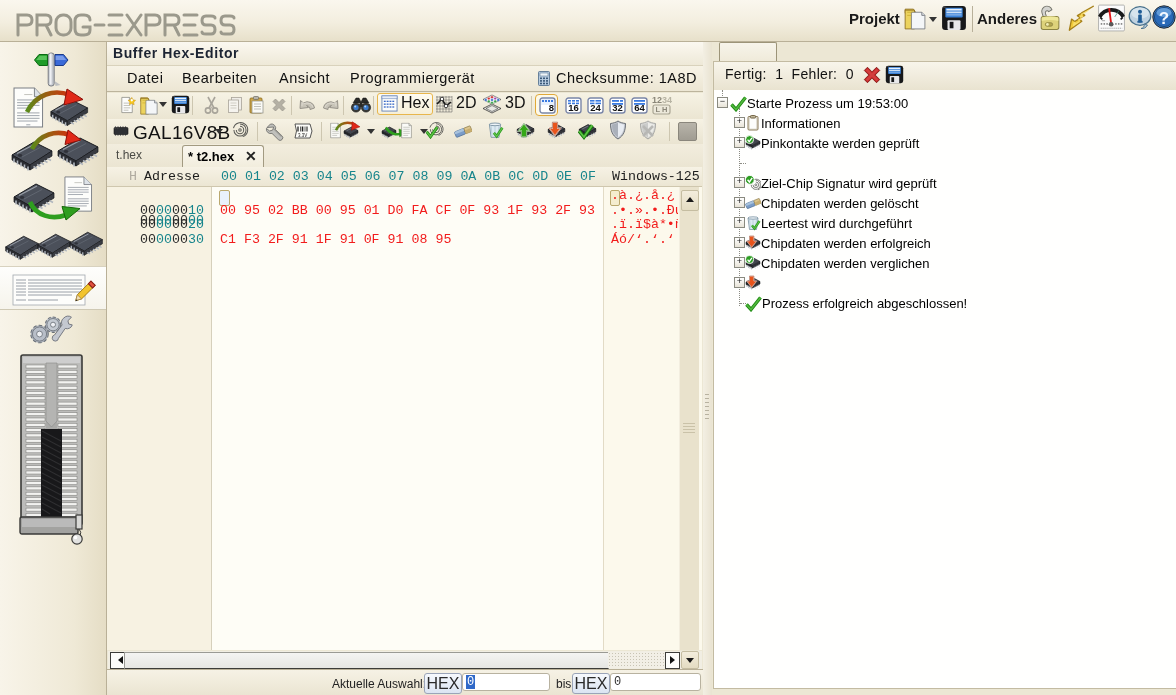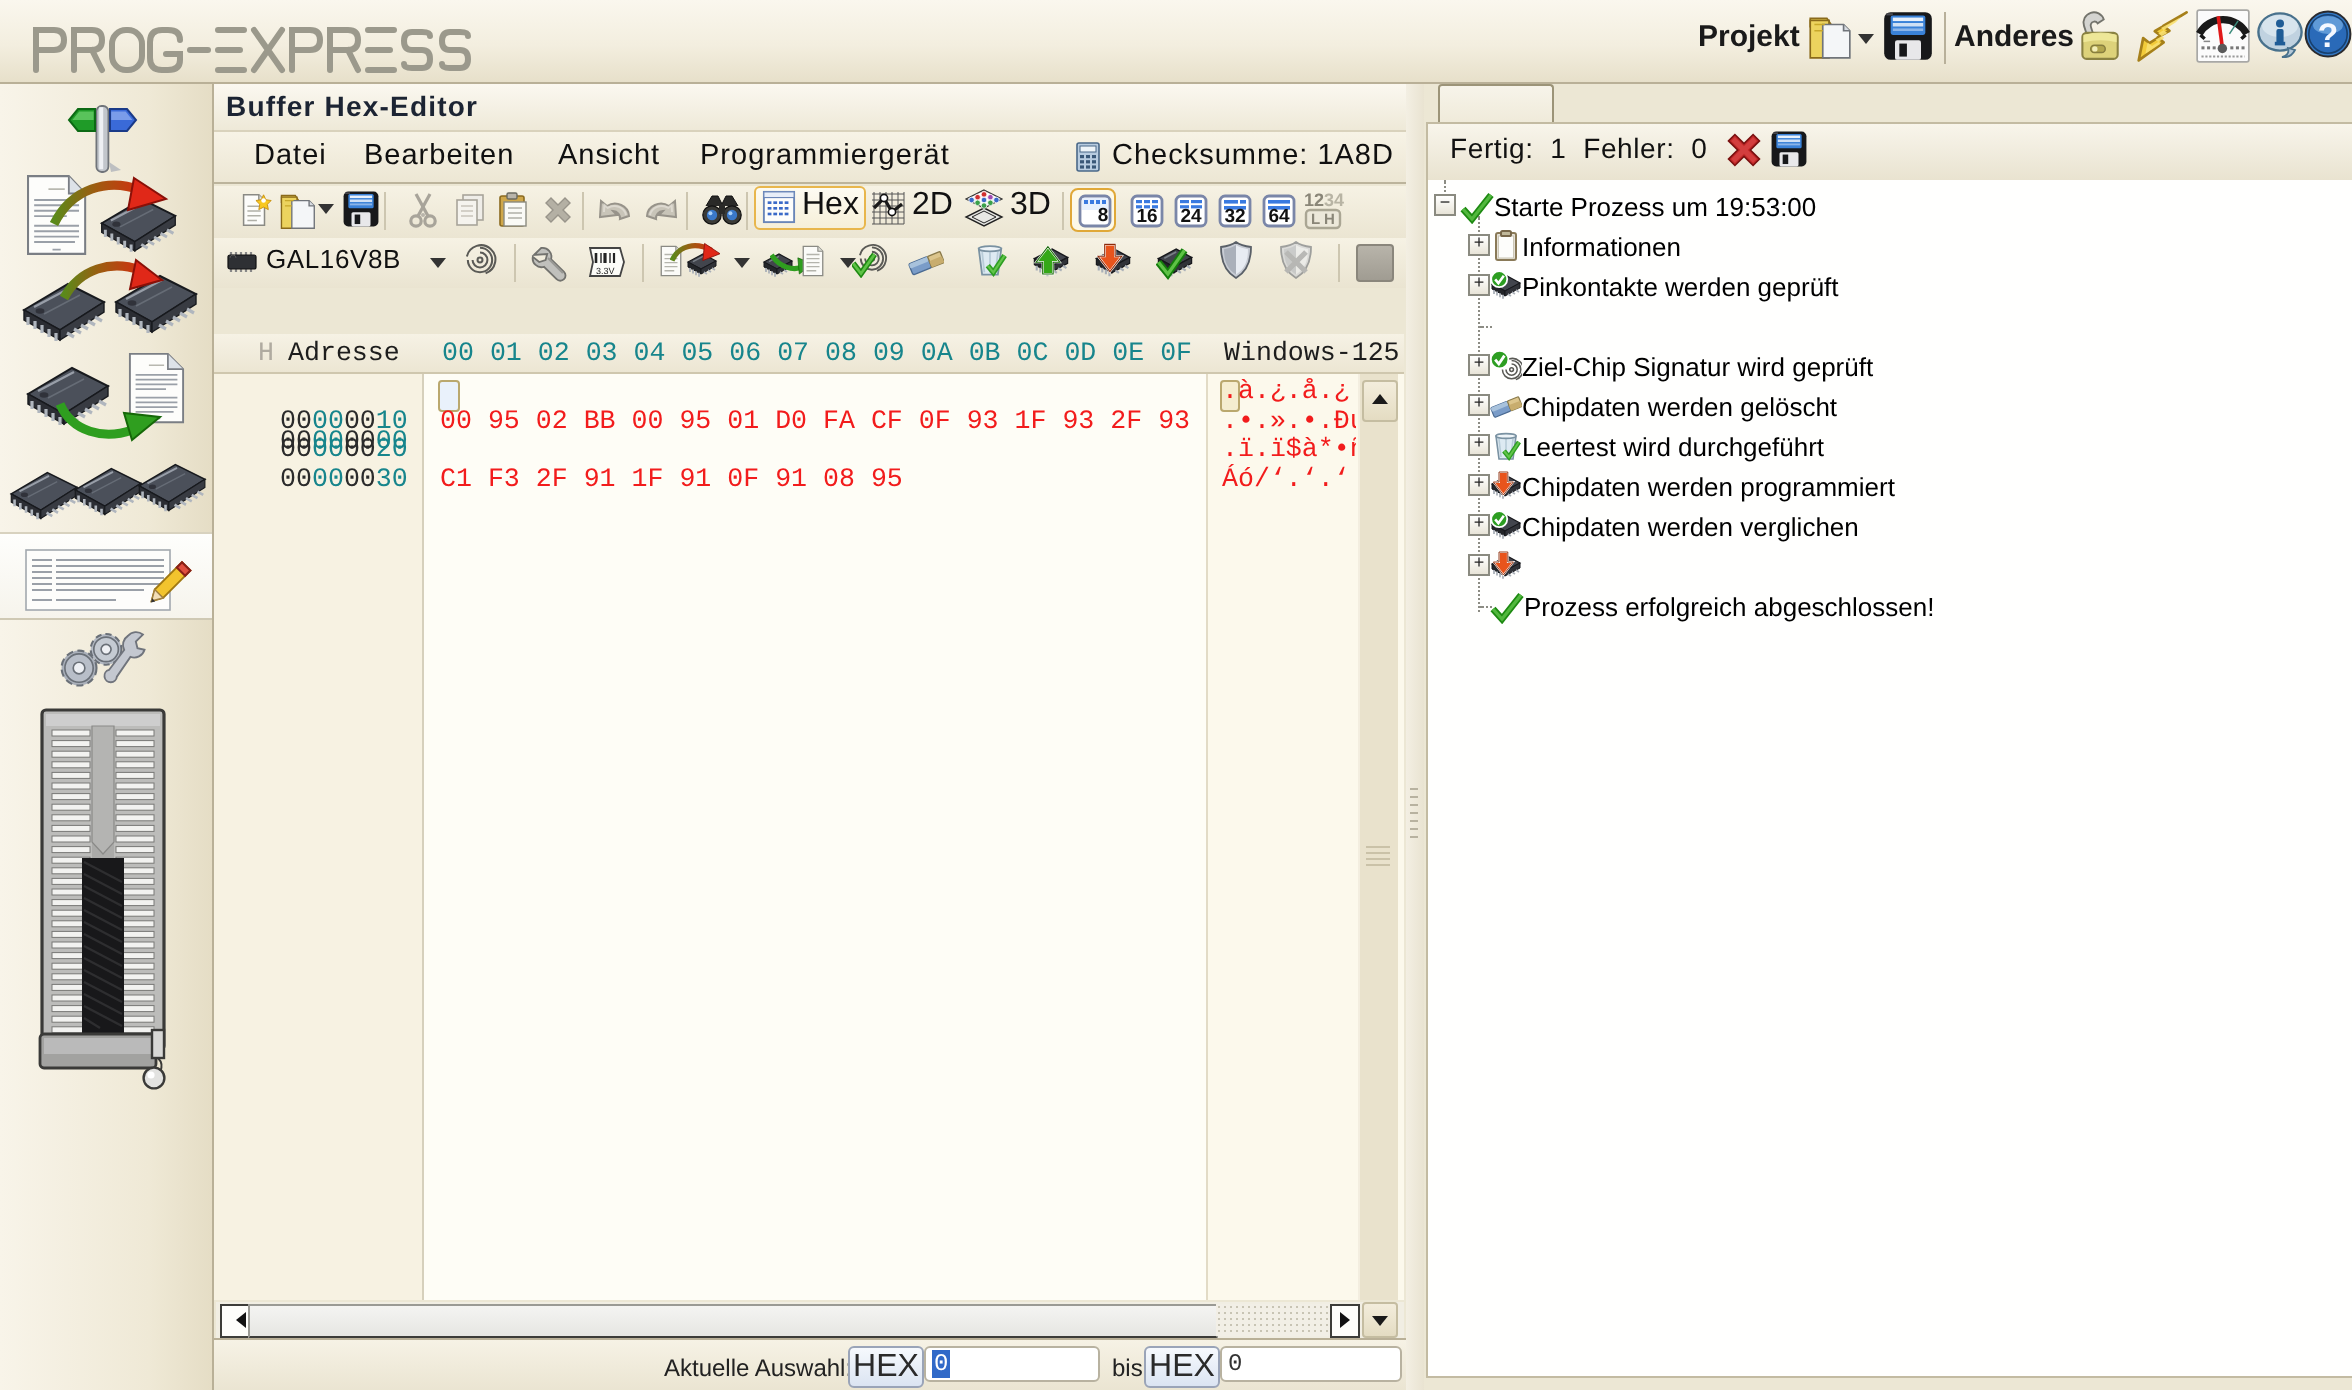--- a/index.html
+++ b/index.html
@@ -359,21 +359,21 @@
     <svg class="abs" style="left:545px;top:2px" width="20" height="20">
         <text x="0" y="8" font-family="Liberation Sans" font-weight="bold" font-size="9" fill="#8a8678">12<tspan fill="#b8b4a4">34</tspan></text>
         <rect x="1" y="10" width="17" height="9" rx="2" fill="#ece8da" stroke="#aaa694" stroke-width="1.2"></rect>
         <text x="3.5" y="17" font-family="Liberation Sans" font-weight="bold" font-size="7.5" fill="#8a8678">L H</text>
       </svg>
   </div>
   <div class="abs" id="toolbar2">
     <svg class="abs" style="left:5px;top:3px" width="18" height="18">
         <use href="#t-chipflat"></use>
       </svg>
-    <span class="abs" style="left:26px;top:3px;font-size:13px;letter-spacing:.3px;color:#111;">GAL16V8B</span>
+    <span class="abs" style="left:26px;top:3px;font-size:19px;letter-spacing:.3px;color:#111;">GAL16V8B</span>
     <div class="abs" style="left:108px;top:10px;width:0;height:0;border:4px solid transparent;border-top:5px solid #333;"></div>
     <svg class="abs" style="left:124px;top:2px" width="18" height="18" viewBox="0 0 16 16">
         <use href="#i-fp"></use>
       </svg>
     <div class="sep1" style="left:150px;"></div>
     <svg class="abs" style="left:158px;top:2px" width="20" height="20">
         <use href="#t-wrench"></use>
       </svg>
     <svg class="abs" style="left:186px;top:2px" width="20" height="20">
         <use href="#t-barcode"></use>
@@ -427,20 +427,27 @@
       </svg>
     <svg class="abs" style="left:502px;top:1px" width="18" height="20">
         <use href="#i-shield"></use>
       </svg>
     <svg class="abs" style="left:532px;top:1px" width="18" height="20" opacity=".55">
         <use href="#i-shield"></use>
         <path d="M4 6 L14 16 M14 6 L4 16" stroke="#8a8e96" stroke-width="2.6"></path>
       </svg>
     <div class="sep1" style="left:562px;"></div>
     <div class="abs" style="left:571px;top:3px;width:17px;height:17px;background:linear-gradient(#b8b4aa,#a09c92);border:1px solid #8a867c;border-radius:2px;"></div>
+  </div>
+  <div class="abs" id="tabrow">
+    <span class="abs" style="left:9px;top:4px;font-size:12px;color:#4a4a45;">t.hex</span>
+    <div id="acttab">
+        <span style="position:absolute;left:5px;top:3px;font-weight:bold;font-size:13px;">* t2.hex</span>
+      <span style="position:absolute;left:62px;top:2px;font-size:14px;font-weight:bold;color:#222;">✕</span>
+      </div>
   </div>
   <div class="abs" id="hexhdr">
     <span class="mono" style="position:absolute;left:22px;top:2px;color:#b0aba0;">H</span>
     <span class="mono" style="position:absolute;left:37px;top:2px;color:#1d1d1d;">Adresse</span>
     <span class="mono" style="position:absolute;left:114px;top:2px;color:#17858c;">00 01 02 03 04 05 06 07 08 09 0A 0B 0C 0D 0E 0F</span>
     <span class="mono" style="position:absolute;left:505px;top:2px;color:#1d1d1d;">Windows-125</span>
   </div>
   <div class="abs" id="hexbody">
     <div id="addrcol"></div>
     <div class="abs" style="left:105px;top:0;width:391px;height:463px;background:#fefdf6;"></div>
@@ -524,21 +531,21 @@
           <use href="#i-fpck"></use>
         </svg><span>Ziel-Chip Signatur wird geprüft</span></div>
     <div class="trow" style="left:0;top:103px;"><span class="exp" style="left:20px;top:4px;">+</span><svg style="margin-left:31px" width="16" height="16" viewBox="0 0 16 16">
           <use href="#i-eraser"></use>
         </svg><span>Chipdaten werden gelöscht</span></div>
     <div class="trow" style="left:0;top:123px;"><span class="exp" style="left:20px;top:4px;">+</span><svg style="margin-left:31px" width="16" height="16" viewBox="0 0 16 16">
           <use href="#i-trashck"></use>
         </svg><span>Leertest wird durchgeführt</span></div>
     <div class="trow" style="left:0;top:143px;"><span class="exp" style="left:20px;top:4px;">+</span><svg style="margin-left:31px" width="16" height="16" viewBox="0 0 16 16">
           <use href="#i-chiprd"></use>
-        </svg><span>Chipdaten werden programmiert</span></div>
+        </svg><span>Chipdaten werden erfolgreich</span></div>
     <div class="trow" style="left:0;top:163px;"><span class="exp" style="left:20px;top:4px;">+</span><svg style="margin-left:31px" width="16" height="16" viewBox="0 0 16 16">
           <use href="#i-chipck2"></use>
         </svg><span>Chipdaten werden verglichen</span></div>
     <div class="trow" style="left:0;top:183px;"><span class="exp" style="left:20px;top:4px;">+</span><svg style="margin-left:31px" width="16" height="16" viewBox="0 0 16 16">
           <use href="#i-chiprd"></use>
         </svg></div>
     <div class="trow" style="left:0;top:203px;"><svg style="margin-left:31px" width="17" height="17" viewBox="0 0 17 17">
           <use href="#i-check"></use>
         </svg><span>Prozess erfolgreich abgeschlossen!</span></div>
   </div>

